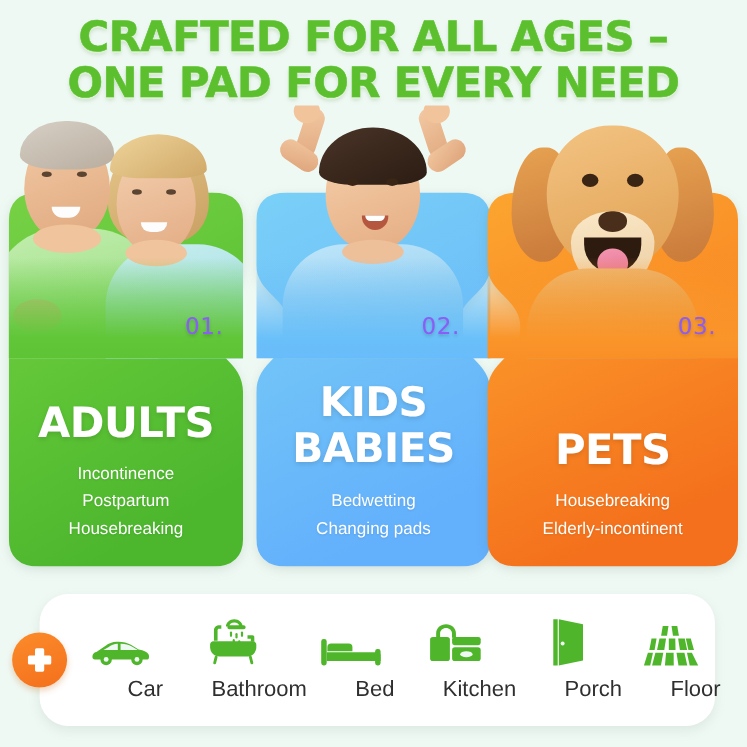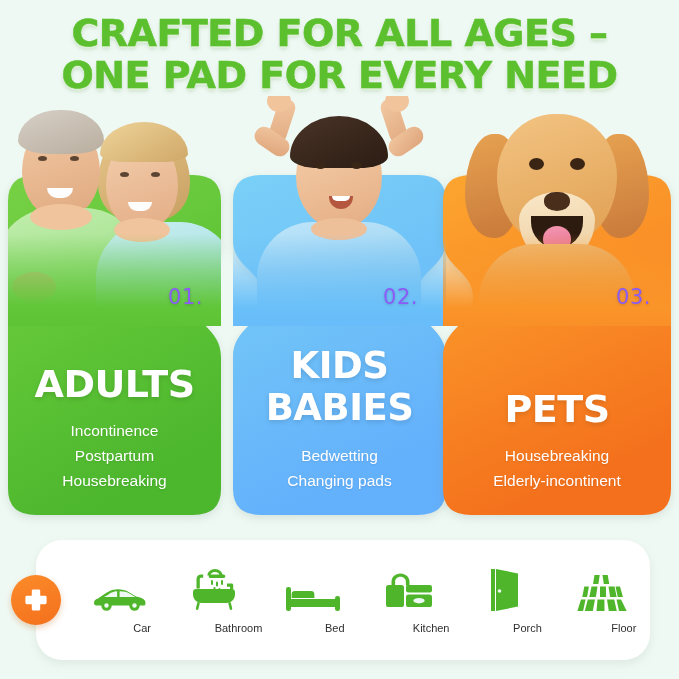--- a/index.html
+++ b/index.html
@@ -144,21 +144,21 @@
     flex:1 1 0;
     display:flex;
     flex-direction:column;
     align-items:center;
     justify-content:center;
     gap:9px;
   }
   .iconcell .glyph { height:46px; display:flex; align-items:flex-end; justify-content:center; }
   .iconcell .glyph svg { display:block; }
   .iconcell .lbl {
-    font-size:11px;
+    font-size:20px;
     color:#2f2f2f;
     font-family:"Liberation Sans", sans-serif;
     margin-left:44px;
   }
 </style>
 </head>
 <body>
 
 <div id="stage">
 

